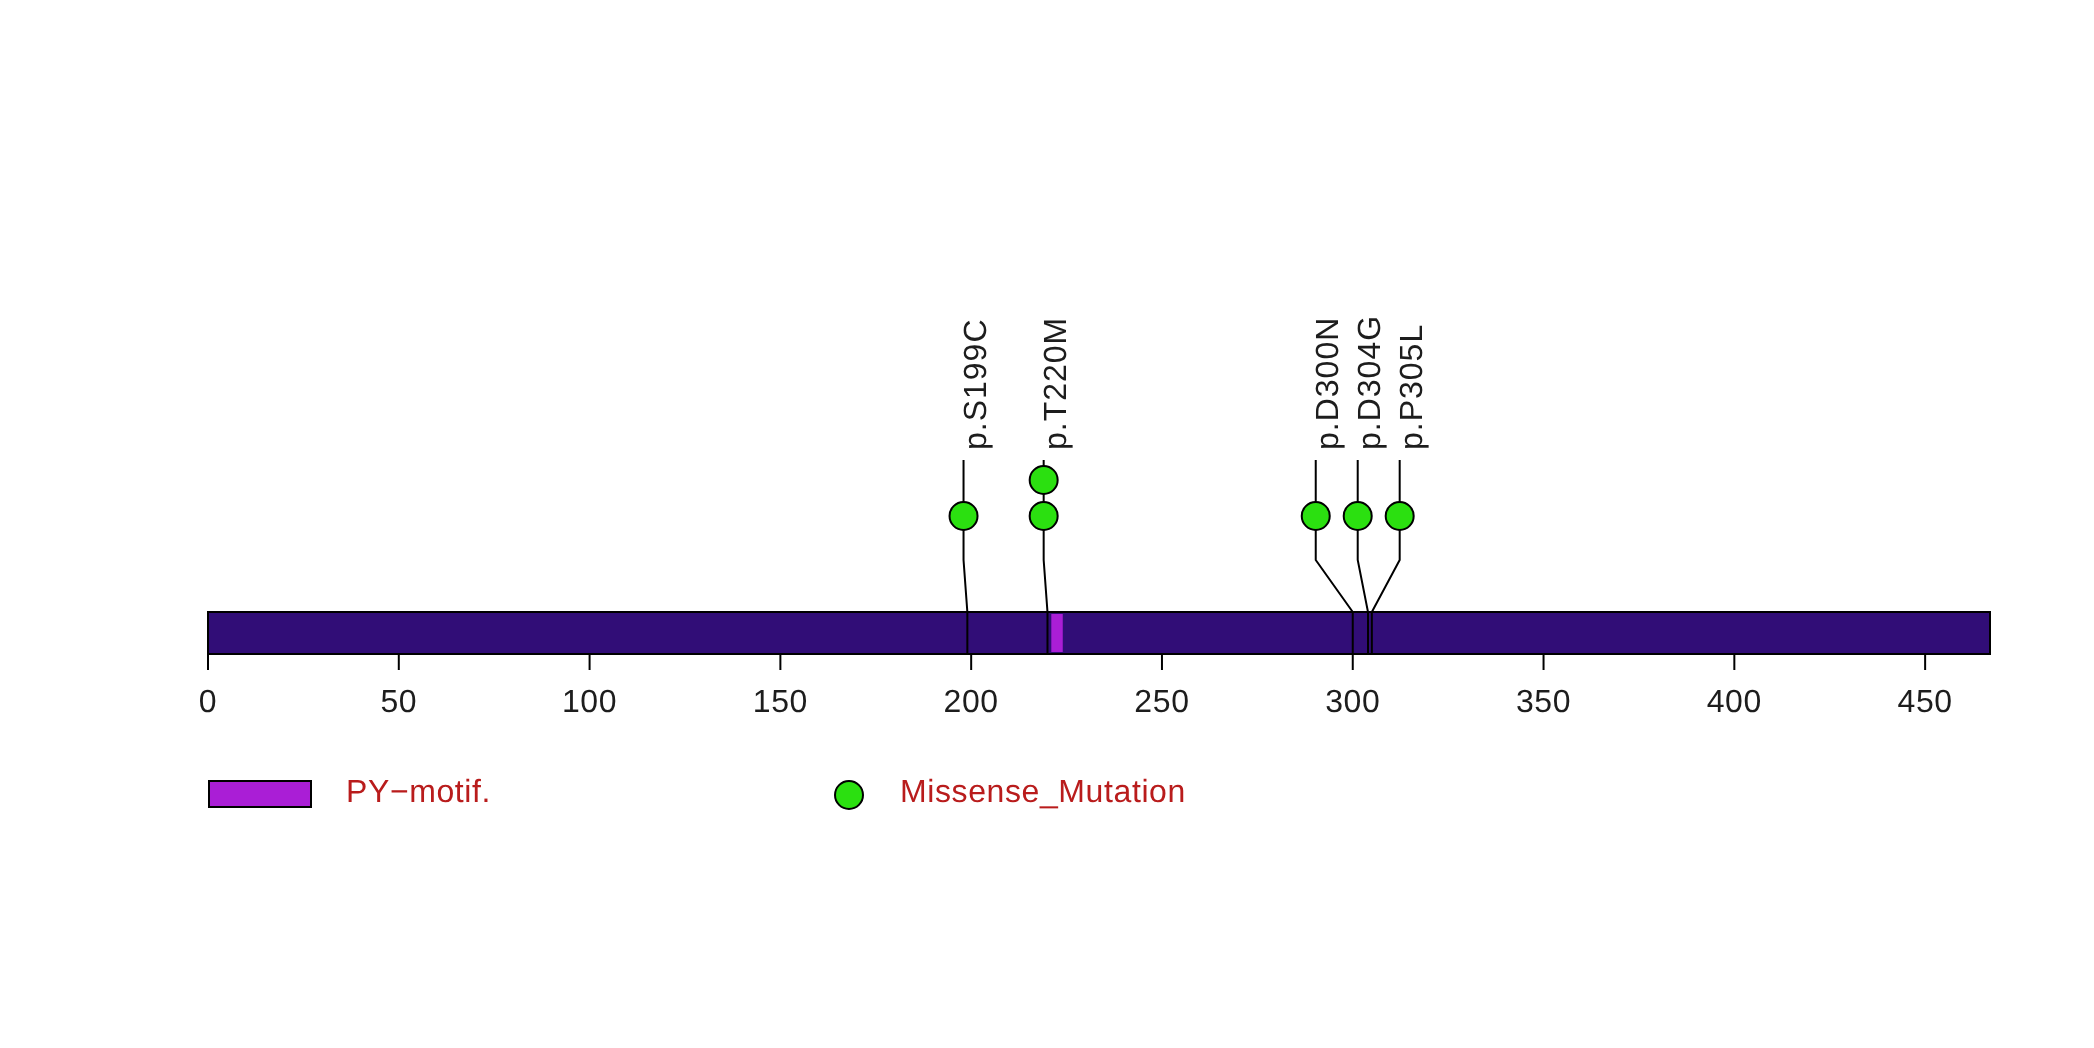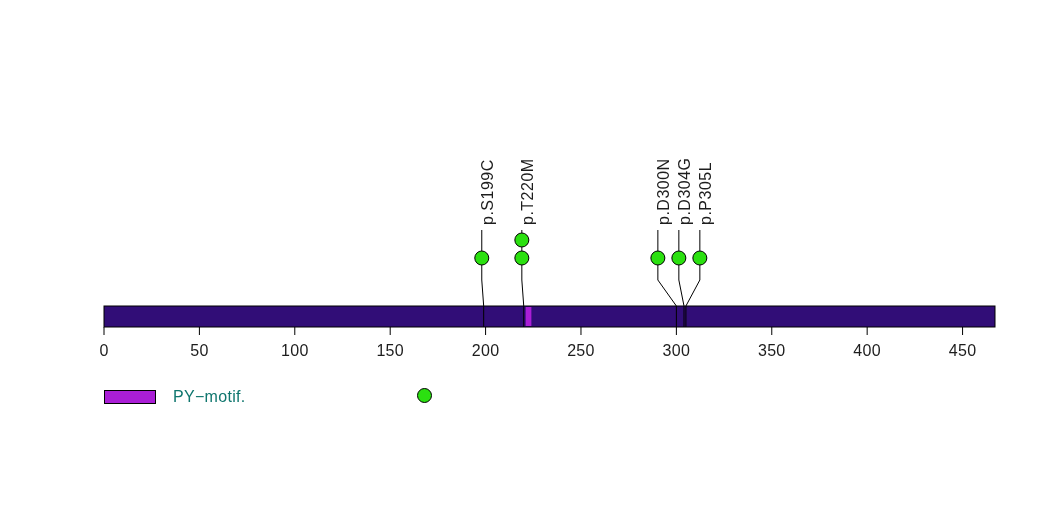--- a/index.html
+++ b/index.html
@@ -9,21 +9,21 @@
     height: 524px;
     background: #ffffff;
     overflow: hidden;
     font-family: "Liberation Sans", sans-serif;
   }
   #plot { position: absolute; left: 0; top: 0; }
   .legend-item {
     position: absolute;
     display: flex;
     align-items: center;
-    color: #0f766e;
+    color: #b91c1c;
     font-size: 16px;
     letter-spacing: 0.3px;
     white-space: nowrap;
   }
   .swatch-rect {
     display: inline-block;
     width: 50px;
     height: 12px;
     border: 1px solid #000;
     margin-right: 17px;
@@ -82,14 +82,15 @@
       <text transform="translate(710.8443254817987,225) rotate(-90)" text-anchor="start" font-size="16" fill="#1d1d1d" letter-spacing="0.5">p.P305L</text>
     </svg>
 
   <div class="legend-item" style="left:104px; top:388px;">
     <span class="swatch-rect" id="swatch-py" style="background: rgb(170, 30, 214);"></span>
     <span>PY−motif.</span>
   </div>
 
   <div class="legend-item" style="left:417px; top:388px;">
     <span class="swatch-circle" id="swatch-missense" style="background: rgb(43, 224, 16);"></span>
+    <span>Missense_Mutation</span>
   </div>
 </div>
 
 </body></html>

